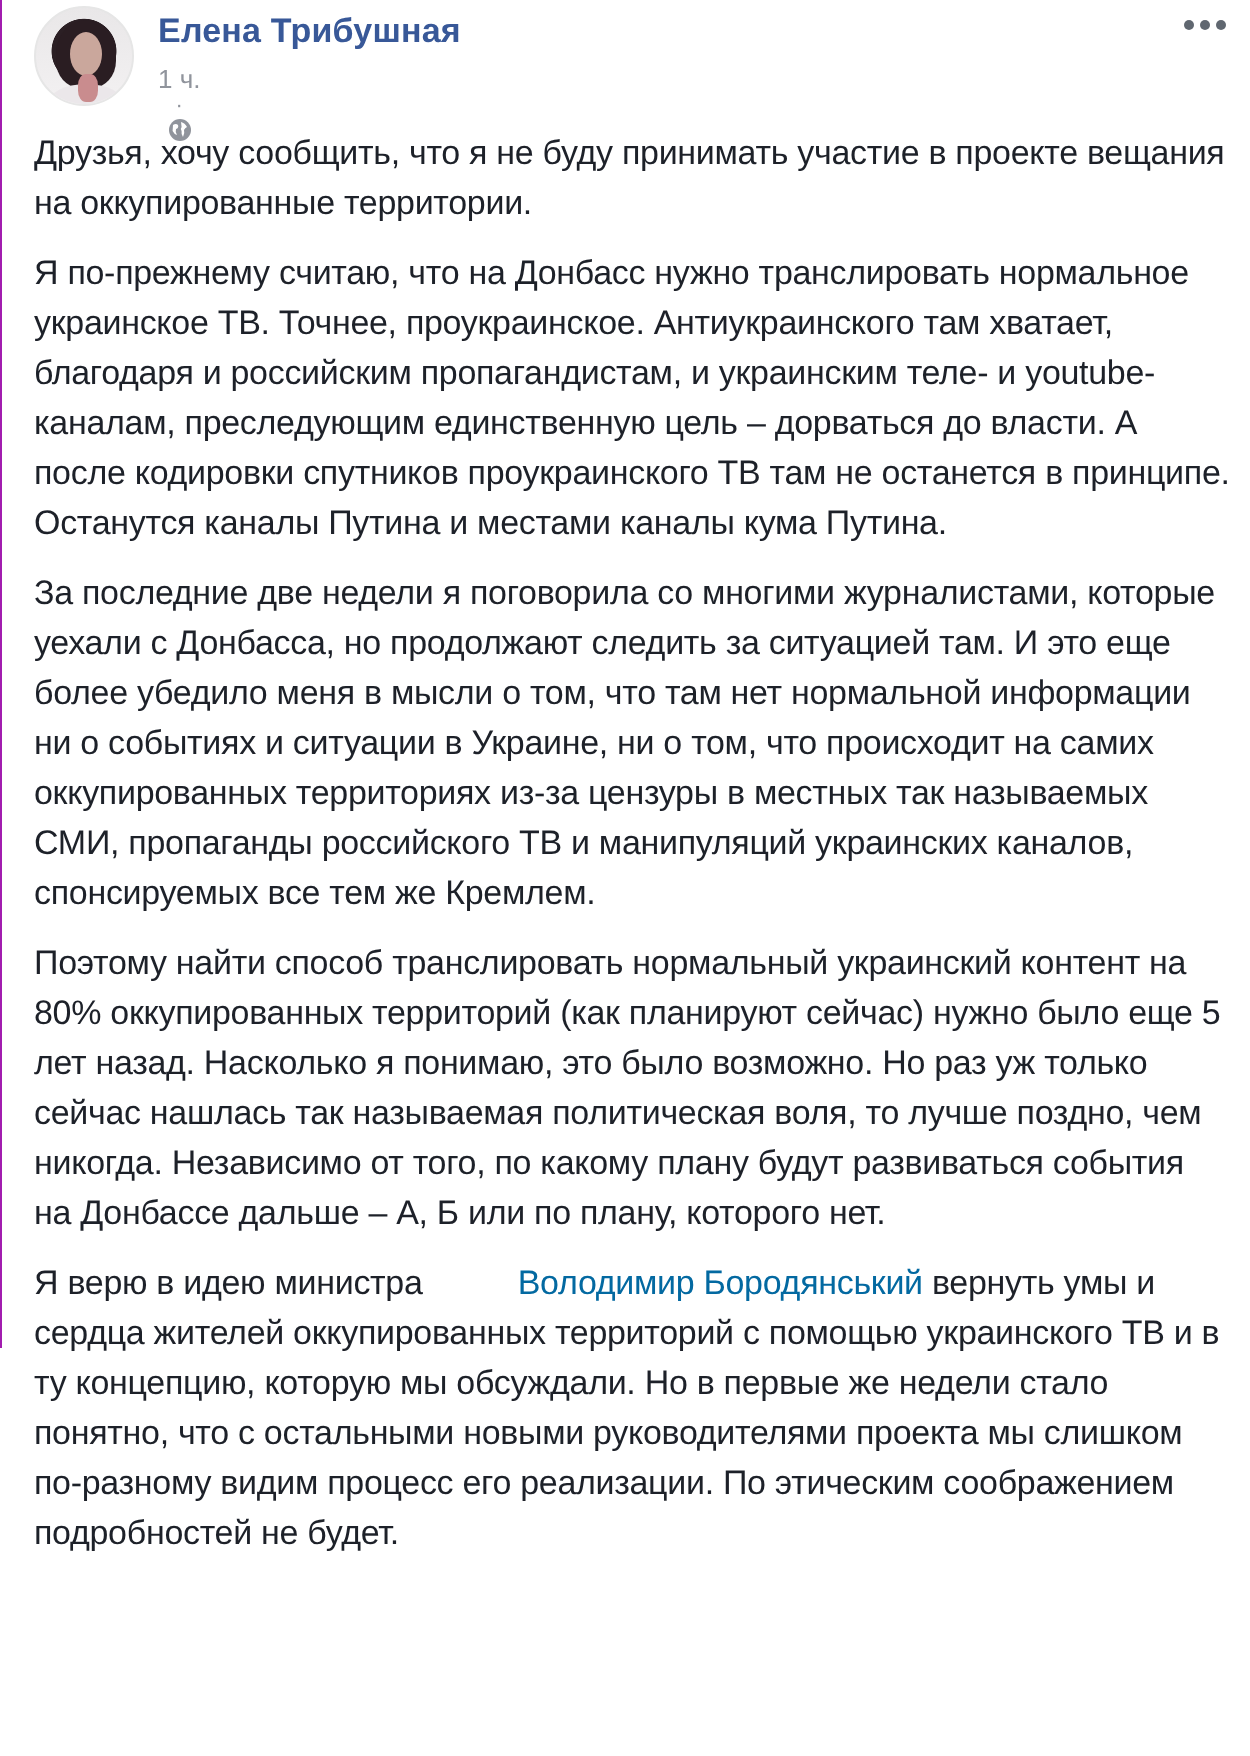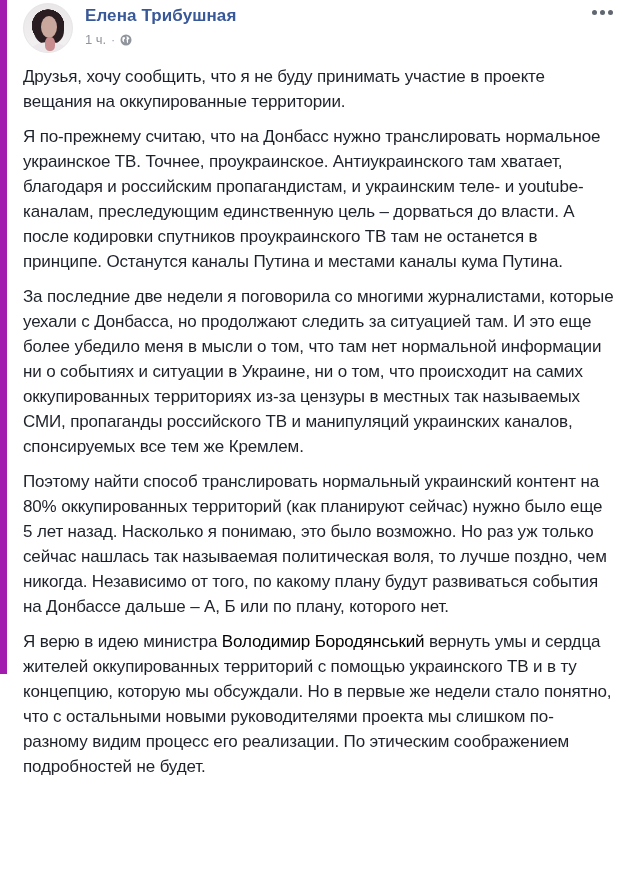--- a/index.html
+++ b/index.html
@@ -6,21 +6,21 @@
   body {
     width:625px; height:878px; overflow:hidden;
     background:#ffffff;
     font-family:"Liberation Sans", sans-serif;
     color:#1d2129;
   }
   .post {
     position:relative;
     width:625px; height:674px;
     box-sizing:border-box;
-    border-left:7px solid #a21caf;
+    border-left:1px solid #a21caf;
     background:#fff;
   }
   .header {
     position:absolute; left:0; top:0; width:100%; height:64px;
   }
   .avatar {
     position:absolute; left:16px; top:3px;
     width:50px; height:50px; border-radius:50%;
     overflow:hidden;
     background: radial-gradient(circle at 50% 40%, #d7b7ad 0 22%, transparent 23%),
@@ -46,40 +46,40 @@
     border-radius:50% 50% 0 0; background:#ebe7ea;
   }
   .name {
     position:absolute; left:78px; top:6px;
     font-size:17px; font-weight:bold; color:#385898;
     letter-spacing:0.1px;
   }
   .meta {
     position:absolute; left:78px; top:32px;
     font-size:13px; color:#90949c;
-    display:flex; align-items:center;
+    display:flex; align-items:center;flex-direction:column;
   }
   .meta .dot { margin:0 5px; font-size:11px; }
   .globe {
     width:12px; height:12px; display:inline-block;
   }
   .more {
     position:absolute; right:12px; top:10px;
     display:flex; gap:3px;
   }
   .more span {
     width:5px; height:5px; border-radius:50%; background:#606770; display:block;
   }
   .body {
     position:absolute; left:16px; top:64px; right:10px;
     font-size:17px; line-height:25px; color:#1d2129;
     letter-spacing:-0.15px;
   }
   .body p { margin:0 0 10px 0; }
-  .link { color:#000000; }
+  .link { color:#0369a1;margin-left:43px; }
 </style>
 </head>
 <body>
 
 <div class="post">
   <div class="header">
     <div class="avatar">
       <div class="hair"></div>
       <div class="face"></div>
       <div class="shirt"></div>

